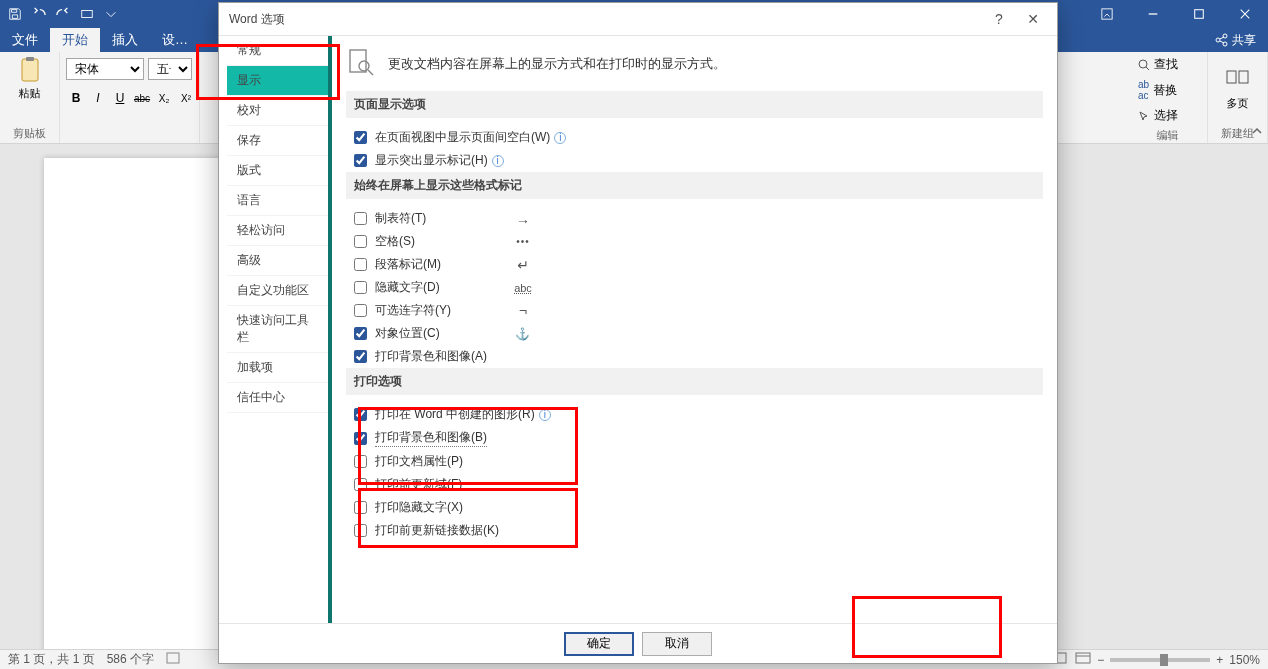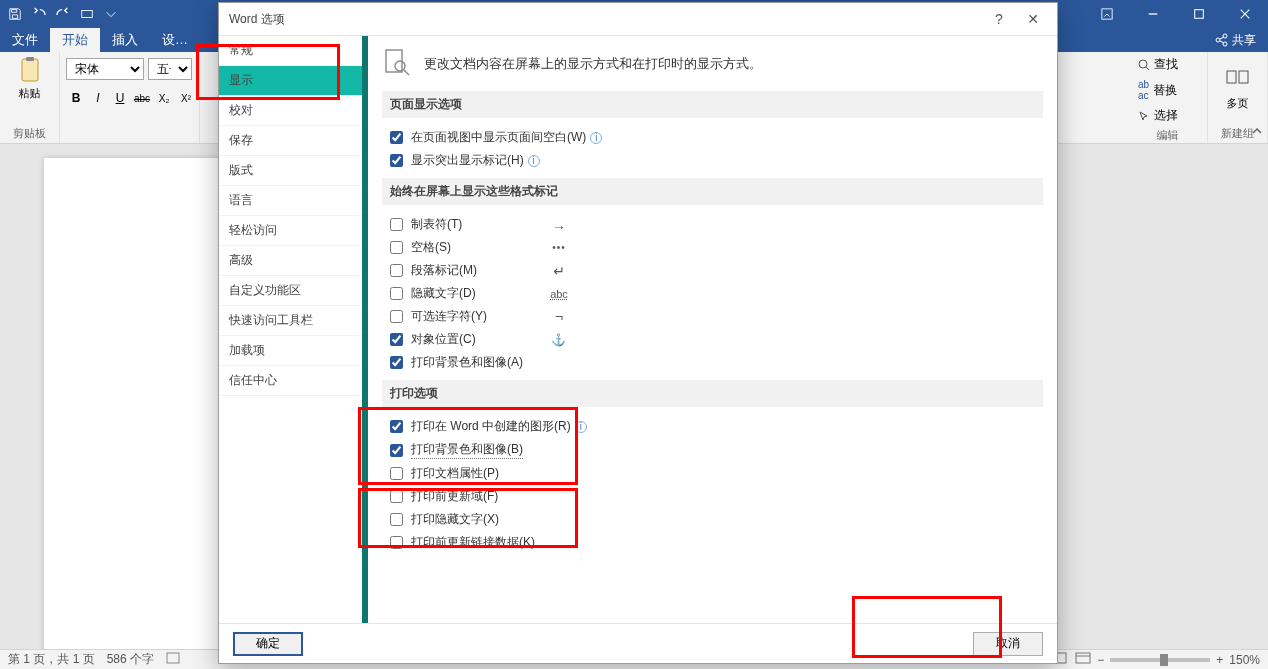--- a/index.html
+++ b/index.html
@@ -46,35 +46,35 @@
 .status-right { margin-left: auto; display: flex; align-items: center; gap: 6px; }
 .zoom-slider { width: 100px; height: 4px; background: #c0c0c0; position: relative; }
 .zoom-thumb { width: 8px; height: 12px; background: #888; position: absolute; top: -4px; left: 50%; }
 
 
 .dialog { position: absolute; left: 218px; top: 2px; width: 840px; height: 662px; background: #fff; border: 1px solid #9c9c9c; box-shadow: 0 6px 24px rgba(0,0,0,0.3); display: flex; flex-direction: column; z-index: 100; }
 .dlg-title { height: 32px; display: flex; align-items: center; padding: 0 10px; font-size: 13px; color: #444; }
 .dlg-title-right { margin-left: auto; display: flex; gap: 6px; }
 .dlg-title-btn { width: 28px; height: 24px; display: flex; align-items: center; justify-content: center; cursor: pointer; font-size: 14px; color: #555; }
 .dlg-body { flex: 1; display: flex; overflow: hidden; border-top: 1px solid #e4e4e4;}
-.dlg-sidebar { width: 149px; background: #fff; border-right: 6px solid #0f766e; }
+.dlg-sidebar { width: 105px; background: #fff; border-right: 4px solid #0f766e; margin-left: 8px; }
 .side-item { padding: 6px 10px; font-size: 12px; color: #444; cursor: pointer; border-bottom: 1px solid #f2f2f2; }
 .side-item.selected { background: #14b8a6; }
 .dlg-content { flex: 1; overflow-y: auto; padding: 12px 14px; position: relative; }
 .content-header { display: flex; align-items: center; gap: 10px; margin-bottom: 12px; }
 .content-header-icon svg { width: 32px; height: 28px; fill: none; stroke: #888; stroke-width: 1.4; }
 .content-header-text { font-size: 13px; color: #333; }
-.section-title { background: #f1f1f1; padding: 5px 8px; font-size: 12px; color: #444; font-weight: bold; margin-top: 6px; margin-bottom: 8px; }
+.section-title { background: #f1f1f1; padding: 5px 8px; font-size: 12px; color: #444; font-weight: bold; margin-bottom: 8px; }
 .opt-row { display: flex; align-items: center; padding: 3px 8px; font-size: 12px; color: #333; min-height: 22px; }
 .opt-row input[type=checkbox] { width: 13px; height: 13px; margin-right: 8px; cursor: pointer; accent-color: #2b579a; }
 .opt-row .sym { margin-left: auto; width: 30px; text-align: center; color: #555; font-size: 14px; }
 .opt-row .sym.small { font-size: 10px; letter-spacing: 1px;}
 .opt-row .info { color: #3c7dd1; margin-left: 4px; font-size: 10px; border:1px solid #7eaee0; border-radius:50%; width:12px; height:12px; display:inline-flex; align-items:center; justify-content:center;}
 .opt-row .ul-label { border-bottom: 1px dotted #777; }
-.dlg-footer { height: 40px; border-top: 1px solid #e4e4e4; display: flex; align-items: center; justify-content: space-between; padding: 0 14px; gap: 8px; }
+.dlg-footer { height: 40px; border-top: 1px solid #e4e4e4; display: flex; align-items: center; justify-content: center; padding: 0 14px; gap: 8px; }
 .dlg-btn { min-width: 70px; height: 24px; border: 1px solid #adadad; background: #f0f0f0; font-size: 12px; cursor: pointer; }
 .dlg-btn.primary { border: 2px solid #2b579a; }
 
 
 .hl { position: absolute; border: 3px solid #ff0000; z-index: 200; pointer-events: none; }
 </style>
 </head>
 <body>
 
 <div class="titlebar">

